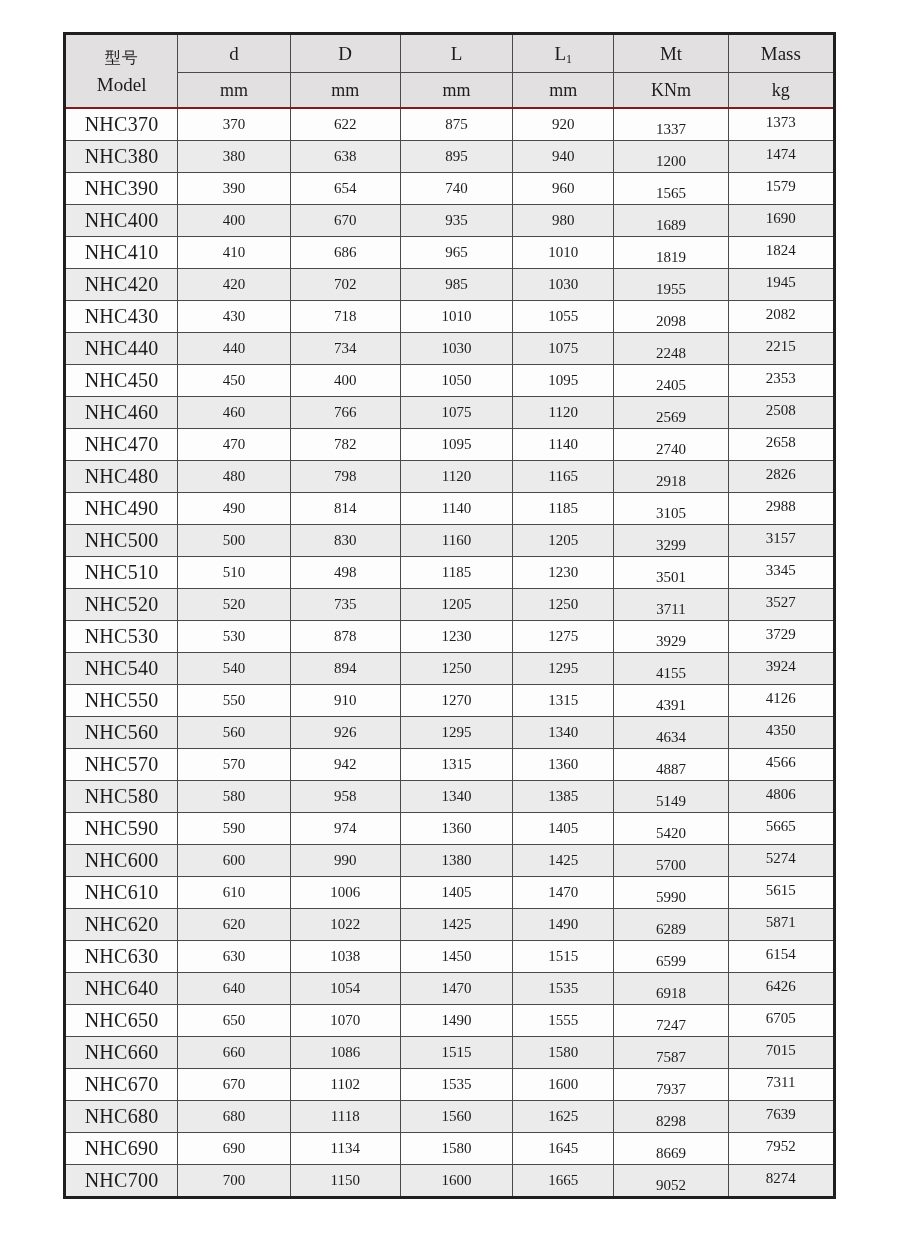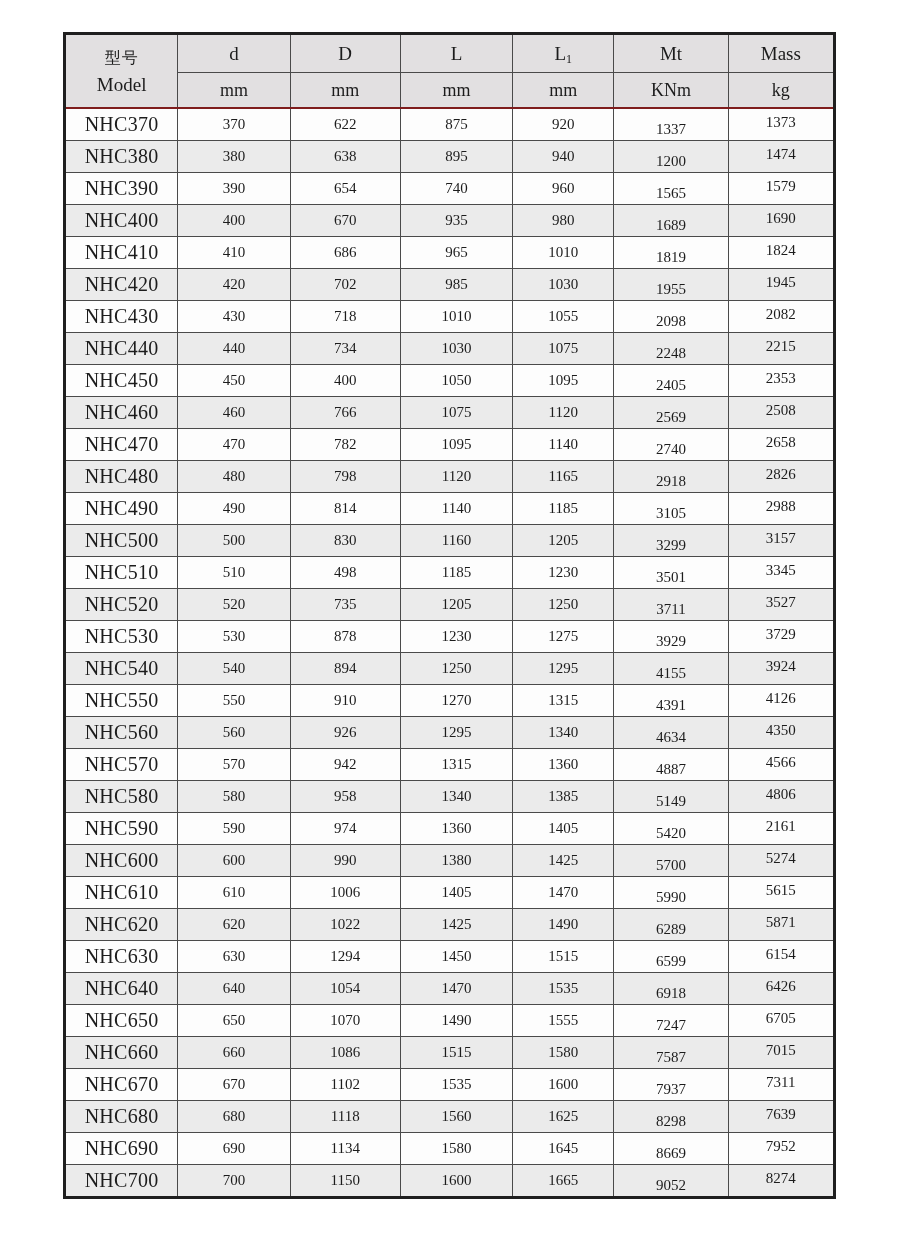--- a/index.html
+++ b/index.html
@@ -317,21 +317,21 @@
     <td class="cell-Mt"><span>5149</span></td>
     <td class="cell-Mass"><span>4806</span></td>
   </tr>
         <tr>
     <td class="cell-model">NHC590</td>
     <td class="cell-d">590</td>
     <td class="cell-D">974</td>
     <td class="cell-L">1360</td>
     <td class="cell-L1">1405</td>
     <td class="cell-Mt"><span>5420</span></td>
-    <td class="cell-Mass"><span>2161</span></td>
+    <td class="cell-Mass"><span>5665</span></td>
   </tr>
         <tr>
     <td class="cell-model">NHC600</td>
     <td class="cell-d">600</td>
     <td class="cell-D">990</td>
     <td class="cell-L">1380</td>
     <td class="cell-L1">1425</td>
     <td class="cell-Mt"><span>5700</span></td>
     <td class="cell-Mass"><span>5274</span></td>
   </tr>
@@ -349,21 +349,21 @@
     <td class="cell-d">620</td>
     <td class="cell-D">1022</td>
     <td class="cell-L">1425</td>
     <td class="cell-L1">1490</td>
     <td class="cell-Mt"><span>6289</span></td>
     <td class="cell-Mass"><span>5871</span></td>
   </tr>
         <tr>
     <td class="cell-model">NHC630</td>
     <td class="cell-d">630</td>
-    <td class="cell-D">1294</td>
+    <td class="cell-D">1038</td>
     <td class="cell-L">1450</td>
     <td class="cell-L1">1515</td>
     <td class="cell-Mt"><span>6599</span></td>
     <td class="cell-Mass"><span>6154</span></td>
   </tr>
         <tr>
     <td class="cell-model">NHC640</td>
     <td class="cell-d">640</td>
     <td class="cell-D">1054</td>
     <td class="cell-L">1470</td>

